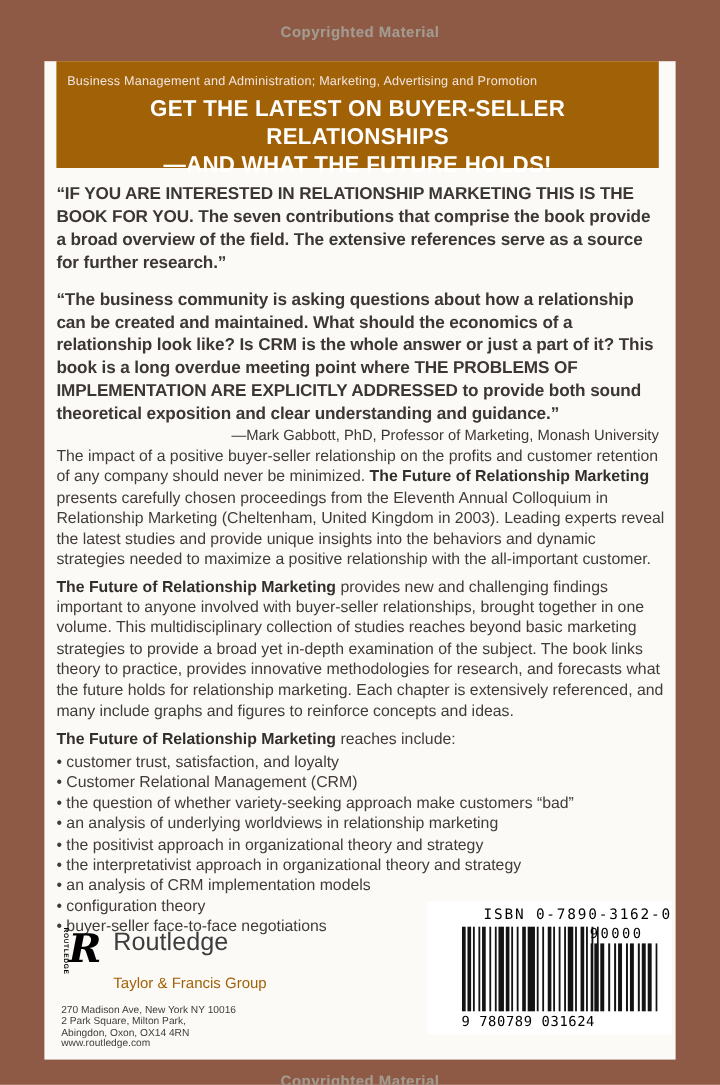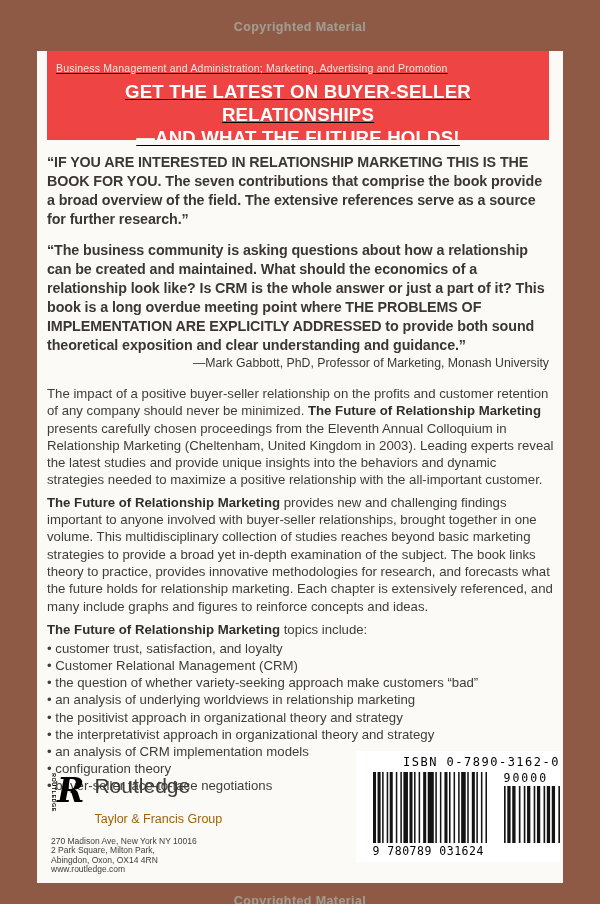--- a/index.html
+++ b/index.html
@@ -16,21 +16,21 @@
     color:#a59a8f; font-weight:bold; font-size:12.5px; letter-spacing:0.4px;
     text-shadow:0 0 1px rgba(140,120,105,0.8);
   }
   .cover {
     position:relative; margin:0 auto; width:526px; height:832px;
     background:#fbfaf6;
   }
   
   .banner {
     margin:15px 14px 0 10px; height:89px; box-sizing:border-box;
-    background:#ef4444; padding-top:11px;text-decoration:underline;
+    background:#a16207; padding-top:11px;
   }
   .banner-category {
     margin-left:9px; font-size:10.5px; color:#f3e4df; letter-spacing:0.2px;
   }
   .banner-headline {
     margin-top:6px; text-align:center; color:#ffffff; font-weight:bold;
     font-size:19px; line-height:23px; letter-spacing:0.2px;
     transform:scaleX(0.98);
   }
   
@@ -42,21 +42,21 @@
   .q2 { margin-top:12px; }
   .attribution {
     font-size:12.3px; line-height:14px; color:#3c3736;
     text-align:right; margin:1px 14px 0 0;
   }
   
   .para {
     font-size:13.2px; line-height:17.3px; color:#413b39;
     margin:0 8px 0 10px;
   }
-  .p1 { margin-top:15px; }
+  .p1 { margin-top:1px; }
   .p2 { margin-top:5px; }
   .para strong, .topics-heading strong { color:#322e2d; }
   .topics-heading {
     font-size:13.2px; line-height:17px; color:#413b39; margin:6px 8px 0 10px;
   }
   ul.topics {
     list-style:none; margin:2px 8px 0 10px; padding:0;
     font-size:13.2px; line-height:17.2px; color:#413b39;
   }
   ul.topics li::before { content:"\2022\00a0"; }
@@ -85,21 +85,21 @@
     font-family:"DejaVu Sans Mono", monospace; font-size:12px;
     letter-spacing:1.5px; color:#000; white-space:nowrap;text-align:right;
   }
   .codes { display:flex; align-items:flex-end; justify-content:center; gap:8px; margin-top:2px; }
   .main-code { width:99px; }
   .main-code svg, .sup-code svg { display:block; }
   .ean-num {
     font-family:"DejaVu Sans Mono", monospace; font-size:11.5px;
     letter-spacing:0.5px; margin-top:1px; white-space:nowrap;
   }
-  .sup-code { width:40px; margin-bottom:15px;padding-left:24px; }
+  .sup-code { width:40px; margin-bottom:15px; }
   .sup-num {
     font-family:"DejaVu Sans Mono", monospace; font-size:11.5px;
     letter-spacing:2px; margin-bottom:1px; text-align:center;
   }
 </style>
 </head>
 <body>
 
 <div class="strip strip-top">
   <span class="strip-label">Copyrighted Material</span>
@@ -121,21 +121,21 @@
 
   <div>
     <p class="quote-text q2">“The business community is asking questions about how a relationship can be created and maintained. What should the economics of a relationship look like? Is CRM is the whole answer or just a part of it? This book is a long overdue meeting point where THE PROBLEMS OF IMPLEMENTATION ARE EXPLICITLY ADDRESSED to provide both sound theoretical exposition and clear understanding and guidance.”</p>
     <p class="attribution">—Mark Gabbott, PhD, Professor of Marketing, Monash University</p>
   </div>
 
   <p class="para p1"><span>The impact of a positive buyer-seller relationship on the profits and customer retention of any company should never be minimized. </span><strong>The Future of Relationship Marketing</strong><span> presents carefully chosen proceedings from the Eleventh Annual Colloquium in Relationship Marketing (Cheltenham, United Kingdom in 2003). Leading experts reveal the latest studies and provide unique insights into the behaviors and dynamic strategies needed to maximize a positive relationship with the all-important customer.</span></p>
 
   <p class="para p2"><strong>The Future of Relationship Marketing</strong><span> provides new and challenging findings important to anyone involved with buyer-seller relationships, brought together in one volume. This multidisciplinary collection of studies reaches beyond basic marketing strategies to provide a broad yet in-depth examination of the subject. The book links theory to practice, provides innovative methodologies for research, and forecasts what the future holds for relationship marketing. Each chapter is extensively referenced, and many include graphs and figures to reinforce concepts and ideas.</span></p>
 
-  <p class="topics-heading"><strong>The Future of Relationship Marketing</strong><span> topics include:</span></p>
+  <p class="topics-heading"><strong>The Future of Relationship Marketing</strong><span> reaches include:</span></p>
 
   <ul class="topics">
     <li>customer trust, satisfaction, and loyalty</li>
     <li>Customer Relational Management (CRM)</li>
     <li>the question of whether variety-seeking approach make customers “bad”</li>
     <li>an analysis of underlying worldviews in relationship marketing</li>
     <li>the positivist approach in organizational theory and strategy</li>
     <li>the interpretativist approach in organizational theory and strategy</li>
     <li>an analysis of CRM implementation models</li>
     <li>configuration theory</li>

